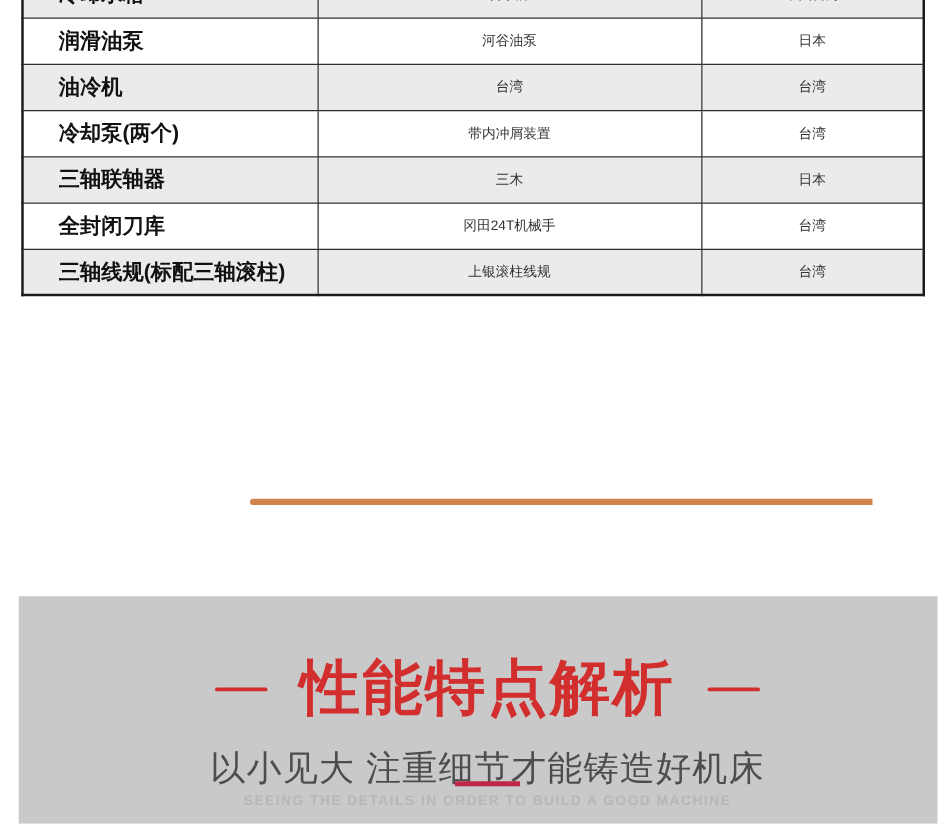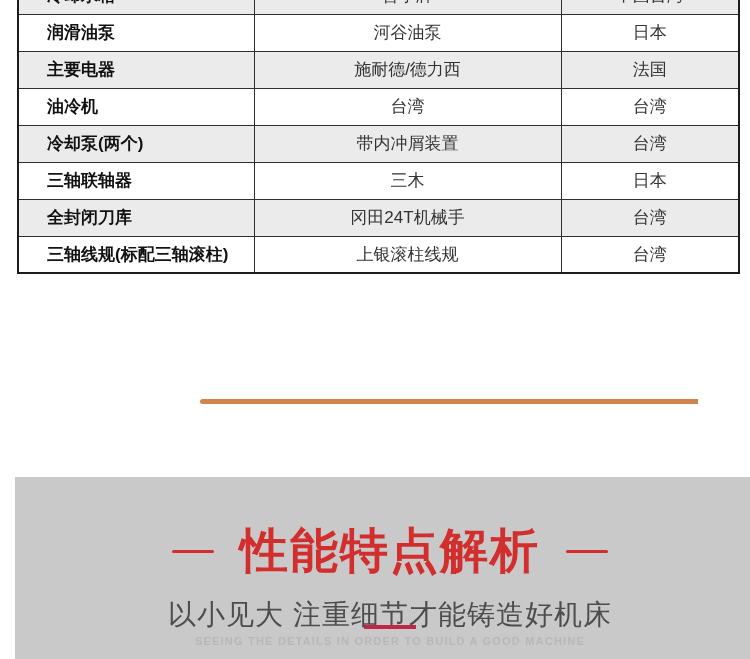--- a/index.html
+++ b/index.html
@@ -20,21 +20,21 @@
   table.spec {
     width: 100%;
     border-collapse: collapse;
     table-layout: fixed;
     border: 2px solid #1c1c1c;
     background: #ffffff;
   }
   table.spec td {
     border: 1.5px solid #2e2e2e;
     height: 37px;
-    font-size: 17px;
+    font-size: 11px;
     color: #333333;
     text-align: center;
     vertical-align: middle;
     white-space: nowrap;
     overflow: hidden;
   }
   table.spec td:first-child {
     text-align: left;
     padding-left: 28px;
     font-weight: 700;
@@ -117,25 +117,20 @@
             <td>冷却水箱</td>
             <td>普宇牌</td>
             <td>中国台湾</td>
           </tr>
           <tr>
             <td>润滑油泵</td>
             <td>河谷油泵</td>
             <td>日本</td>
           </tr>
           <tr>
-            <td>主要电器</td>
-            <td>施耐德/德力西</td>
-            <td>法国</td>
-          </tr>
-          <tr>
             <td>油冷机</td>
             <td>台湾</td>
             <td>台湾</td>
           </tr>
           <tr>
             <td>冷却泵(两个)</td>
             <td>带内冲屑装置</td>
             <td>台湾</td>
           </tr>
           <tr>

